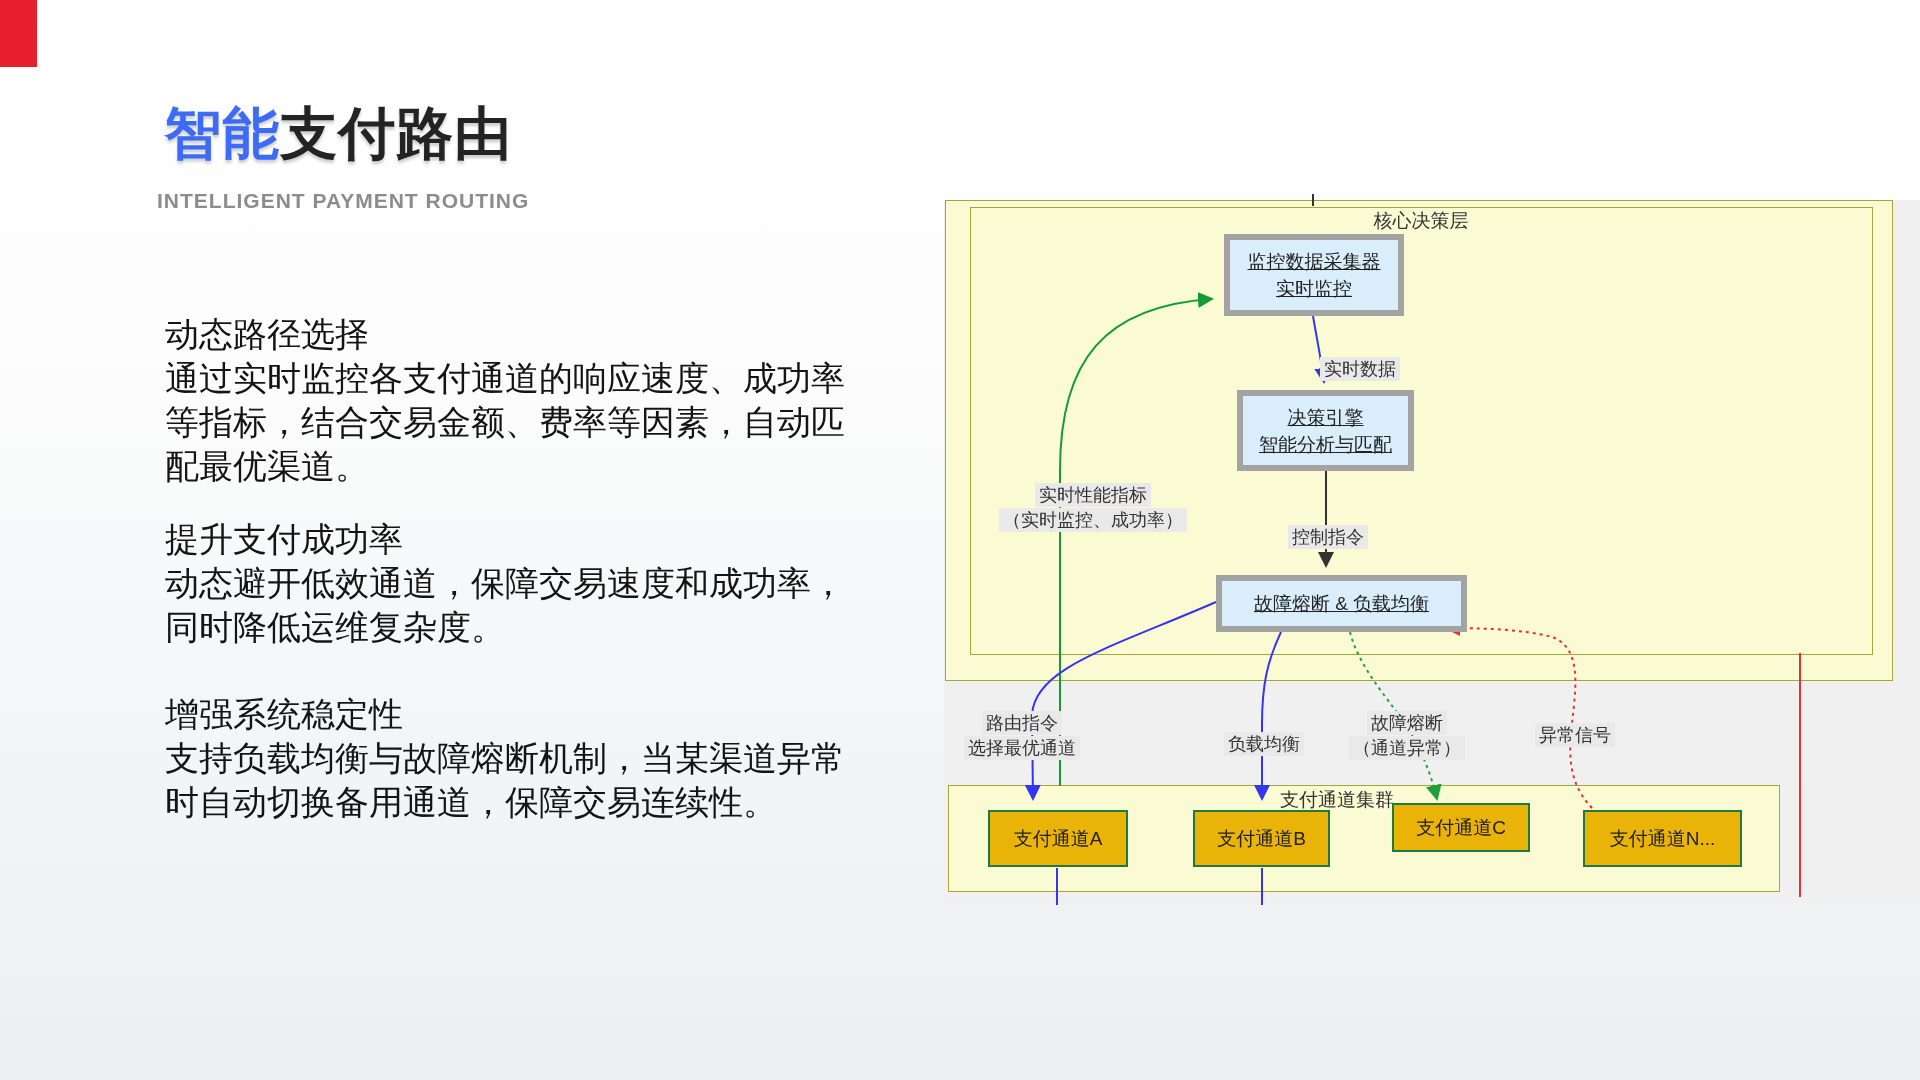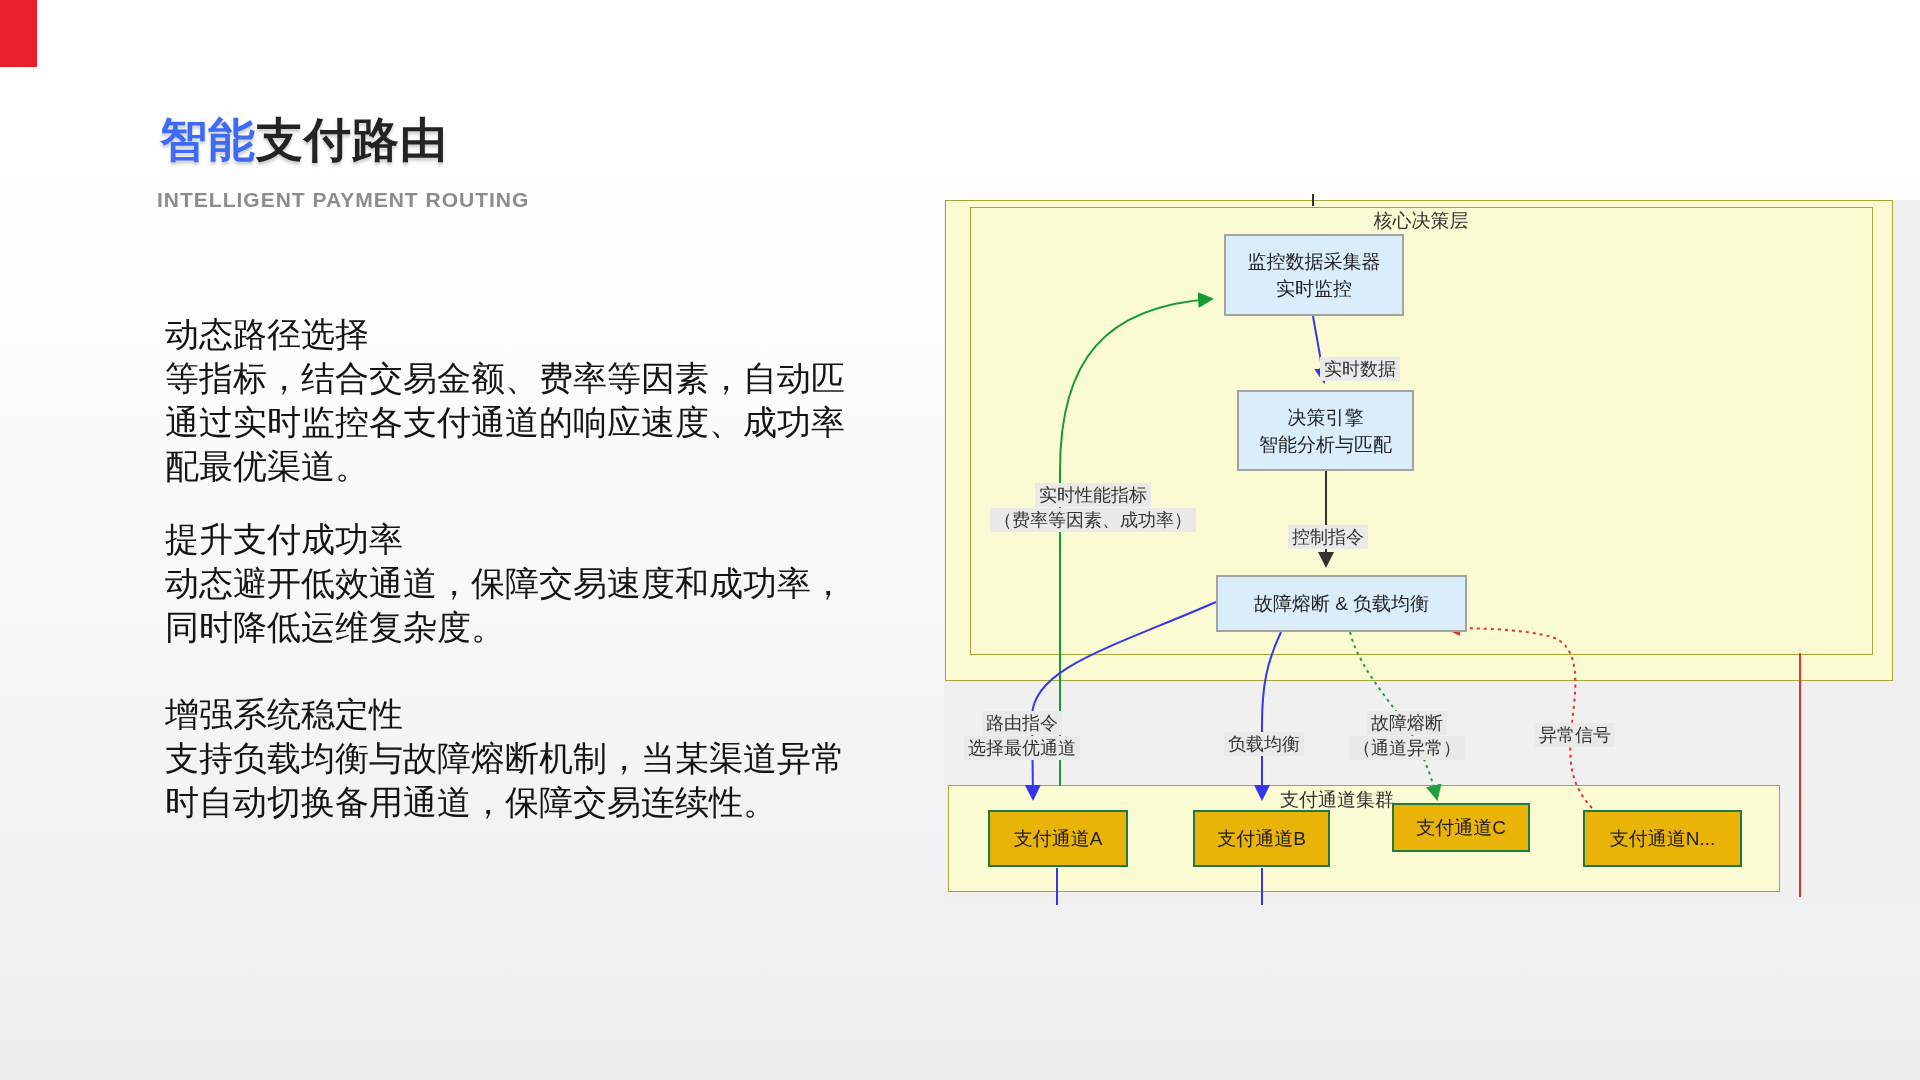--- a/index.html
+++ b/index.html
@@ -3,51 +3,51 @@
 <meta charset="utf-8">
 <style>
   html,body{margin:0;padding:0;}
   body{
     position:relative;width:1920px;height:1080px;overflow:hidden;
     background:linear-gradient(180deg,#ffffff 0%,#fdfdfd 30%,#eceef1 100%);
     font-family:"Liberation Sans",sans-serif;
   }
   .accent{position:absolute;left:0;top:0;width:37px;height:67px;background:#E8202E;}
   .title-wrap{position:absolute;left:147px;top:96px;}
-  .title{font-size:47px;font-weight:bold;margin:13px;color:#232323;letter-spacing:1px;
-         text-shadow:0 3px 3px rgba(80,80,80,.28);white-space:nowrap;}
+  .title{font-size:57px;font-weight:bold;margin:0;color:#232323;letter-spacing:1px;
+         text-shadow:0 3px 3px rgba(80,80,80,.28);white-space:nowrap;text-align:center;}
   .title .hl{color:#3D6BF5;}
   .subtitle{margin:16px 0 0 10px;font-size:21px;font-weight:bold;color:#8C8C8C;letter-spacing:1px;}
   .para{position:absolute;left:165px;font-size:34px;line-height:44px;color:#141414;white-space:nowrap;}
   .diagram-bg{position:absolute;left:944px;top:200px;width:976px;height:705px;background:#F0F0F0;z-index:1;}
   .cluster{position:absolute;background:#FBFBD3;border:1.5px solid #A5A53A;box-sizing:border-box;z-index:2;}
   .cluster-label{position:absolute;z-index:2;font-size:19px;color:#333;transform:translateX(-50%);white-space:nowrap;}
   .edges{position:absolute;left:0;top:0;z-index:3;pointer-events:none;}
   .node{position:absolute;z-index:4;display:flex;flex-direction:column;align-items:center;justify-content:center;
         font-size:19px;line-height:27px;color:#222;text-align:center;box-sizing:border-box;white-space:nowrap;}
-  .node.blue{background:#D9EDFB;border:2px solid #a3a3a3;}
+  .node.blue{background:#D9EDFB;border:6px solid #a3a3a3;text-decoration:underline;}
   .node.green{background:#eab308;border:2px solid #1E7A44;}
   .edge-label{position:absolute;z-index:4;transform:translateX(-50%);font-size:18px;line-height:24px;color:#333;text-align:center;}
   .edge-label span{display:block;width:max-content;margin:1px auto;background:#E9E9E9;padding:0 4px;}
 </style>
 </head>
 <body>
 
 <div class="accent"></div>
 
 <div class="title-wrap">
   <h1 class="title"><span class="hl">智能</span><span>支付路由</span></h1>
   <div class="subtitle">INTELLIGENT PAYMENT ROUTING</div>
 </div>
 
 <div id="paragraphs">
     <div class="para" style="top: 300px; margin-top: 12px;">
       <div>动态路径选择</div>
+      <div>通过实时监控各支付通道的响应速度、成功率</div>
       <div>等指标，结合交易金额、费率等因素，自动匹</div>
-      <div>通过实时监控各支付通道的响应速度、成功率</div>
       <div>配最优渠道。</div>
     </div>
     <div class="para" style="top: 517px;">
       <div>提升支付成功率</div>
       <div>动态避开低效通道，保障交易速度和成功率，</div>
       <div>同时降低运维复杂度。</div>
     </div>
     <div class="para" style="top: 692px;">
       <div>增强系统稳定性</div>
       <div>支持负载均衡与故障熔断机制，当某渠道异常</div>
@@ -119,21 +119,21 @@
     <div class="node green" style="left: 1583px; top: 810px; width: 159px; height: 57px;">
       <div>支付通道N...</div>
     </div>
   </div>
 <div id="edge-labels">
     <div class="edge-label" style="left: 1360px; top: 356px;">
       <span>实时数据</span>
     </div>
     <div class="edge-label" style="left: 1093px; top: 482px;">
       <span>实时性能指标</span>
-      <span>（费率等因素、成功率）</span>
+      <span>（实时监控、成功率）</span>
     </div>
     <div class="edge-label" style="left: 1328px; top: 524px;">
       <span>控制指令</span>
     </div>
     <div class="edge-label" style="left: 1022px; top: 710px;">
       <span>路由指令</span>
       <span>选择最优通道</span>
     </div>
     <div class="edge-label" style="left: 1264px; top: 731px;">
       <span>负载均衡</span>

